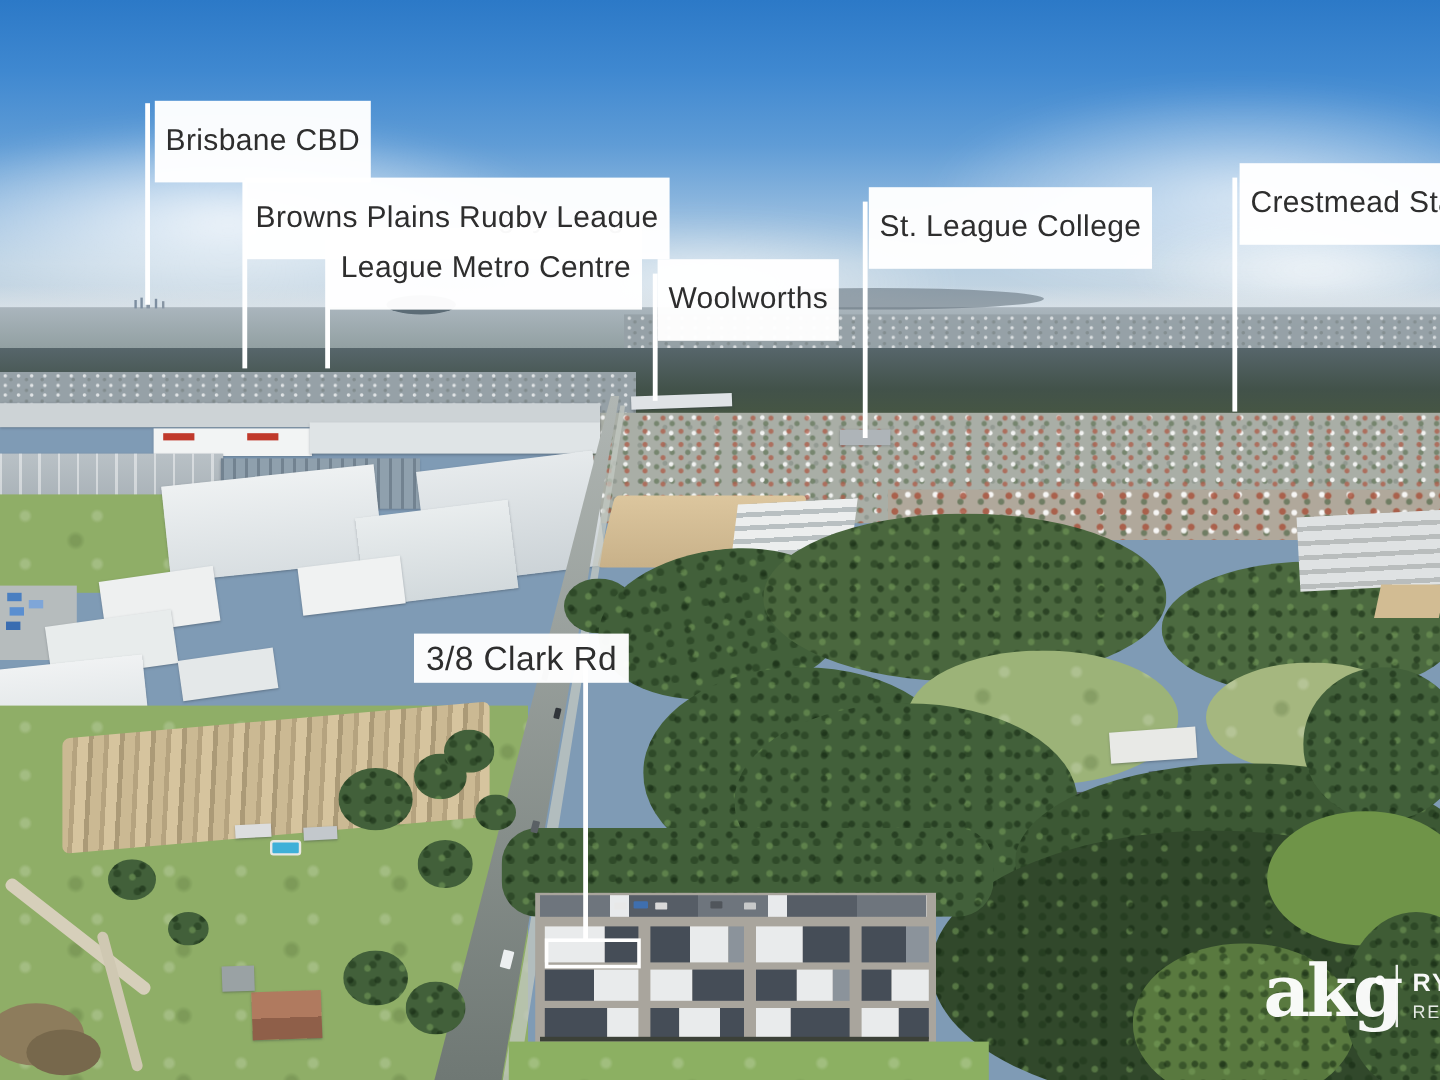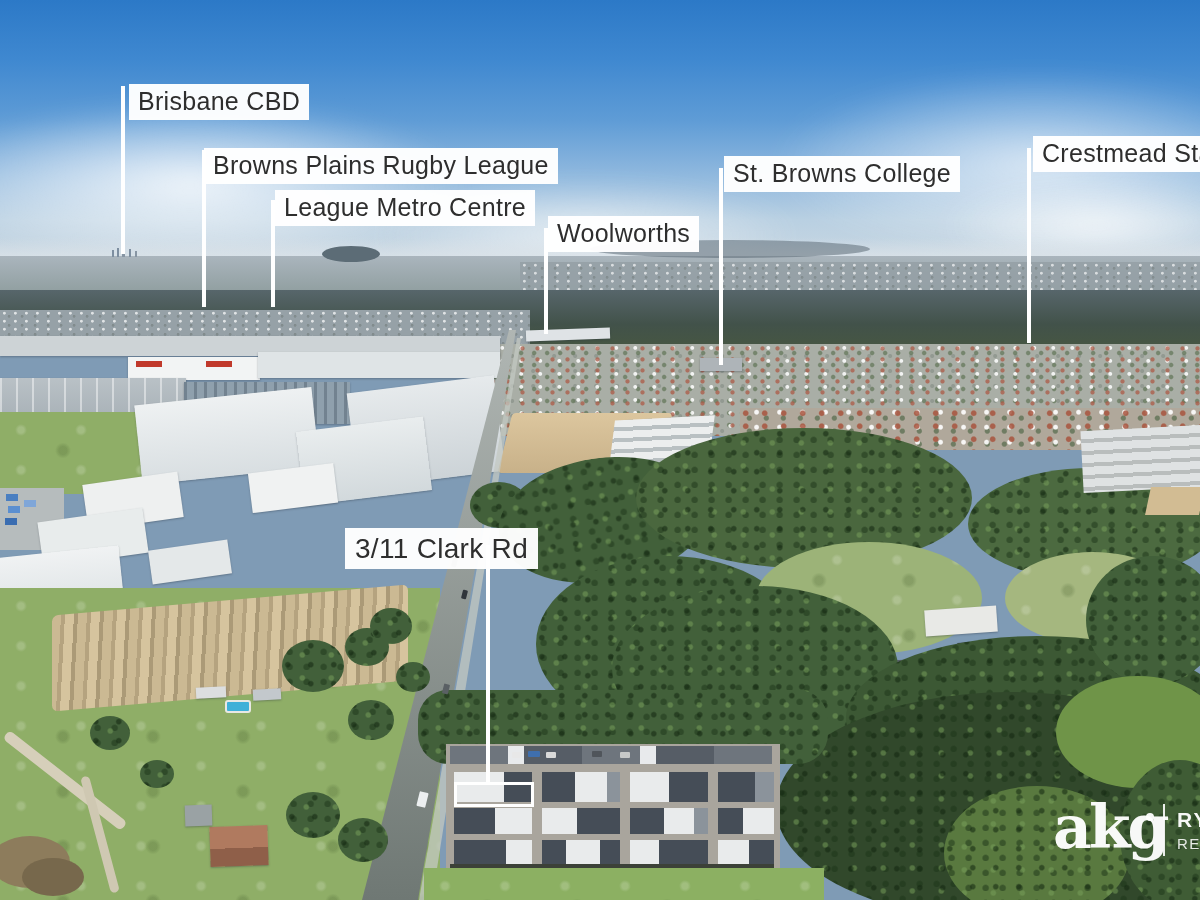--- a/index.html
+++ b/index.html
@@ -45,21 +45,21 @@
       radial-gradient(circle at 70% 70%,rgba(70,95,45,.25) 4px,transparent 8px);
       background-size:60px 40px,90px 55px;}
   
   .wh{position:absolute;box-shadow:0 1px 2px rgba(40,50,60,.35);}
   .ridged{background-image:repeating-linear-gradient(90deg,rgba(255,255,255,.35) 0 2px,transparent 2px 14px);}
   .tilled{background:repeating-linear-gradient(93deg,#cbb993 0 9px,#b5a37f 9px 13px,#d6c49e 13px 22px,#ab9a77 22px 26px);}
   
   .cline{position:absolute;width:4px;background:#fff;}
   .cbox{position:absolute;background:rgba(255,255,255,.97);color:#2e2e2e;
         font-size:25px;line-height:1.18;font-weight:500;letter-spacing:.3px;
-        padding:3px 9px;white-space:nowrap;}
+        padding:19px 9px;white-space:nowrap;}
   .cbox.big{font-size:28px;padding:4px 10px;}
   
   .unitrow{position:absolute;display:flex;}
   .ud{background:#454d57;} .uw{background:#e9ebec;} .um{background:#8b939b;}
   .car{position:absolute;border-radius:1px;}
   .highlight{position:absolute;border:3px solid #ffffff;background:transparent;}
   
   .brand-akg{position:absolute;left:1053px;top:792px;font-family:"DejaVu Serif",serif;
        font-size:60px;font-weight:600;color:rgba(255,255,255,.96);letter-spacing:-3px;}
   .brand-dot{position:absolute;left:1146px;top:813px;width:8px;height:8px;border-radius:50%;
@@ -280,31 +280,31 @@
       <div class="cbox" style="left:275px;top:190px;">League Metro Centre</div>
     </div>
 
     <div class="callout">
       <div class="cline" style="left:544px;top:228px;height:106px;"></div>
       <div class="cbox" style="left:548px;top:216px;">Woolworths</div>
     </div>
 
     <div class="callout">
       <div class="cline" style="left:719px;top:168px;height:197px;"></div>
-      <div class="cbox" style="left:724px;top:156px;">St. Browns College</div>
+      <div class="cbox" style="left:724px;top:156px;">St. League College</div>
     </div>
 
     <div class="callout">
       <div class="cline" style="left:1027px;top:148px;height:195px;"></div>
       <div class="cbox" style="left:1033px;top:136px;">Crestmead Sta</div>
     </div>
 
     <div class="callout">
       <div class="cline" style="left:486px;top:545px;height:240px;"></div>
-      <div class="cbox big" style="left:345px;top:528px;">3/11 Clark Rd</div>
+      <div class="cbox big" style="left:345px;top:528px;">3/8 Clark Rd</div>
       <div class="highlight" style="left:454px;top:782px;width:74px;height:19px;"></div>
     </div>
 
   </div>
 
   <div>
     <span class="brand-akg">akg</span>
     <span class="brand-dot"></span>
     <div class="brand-div"></div>
     <div class="brand-r1">RY</div>

